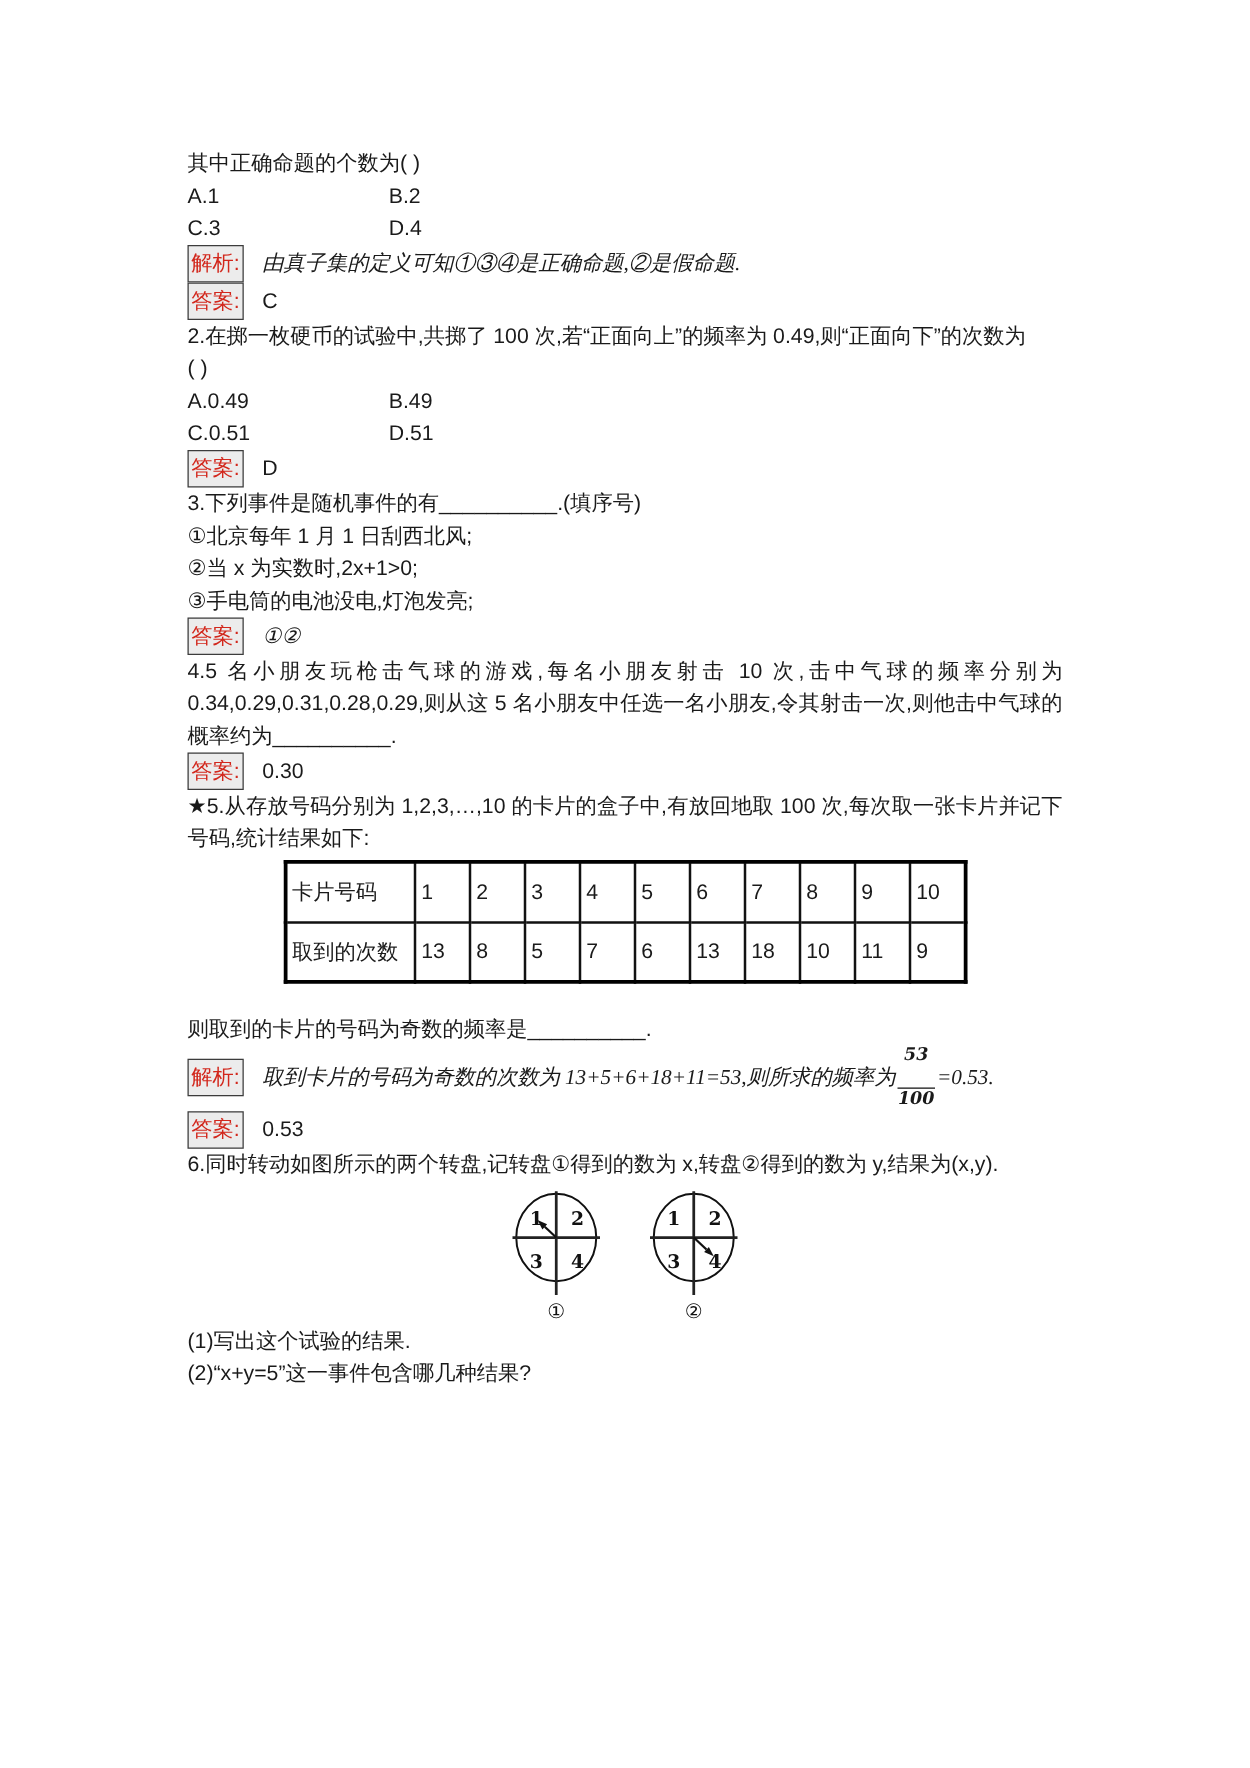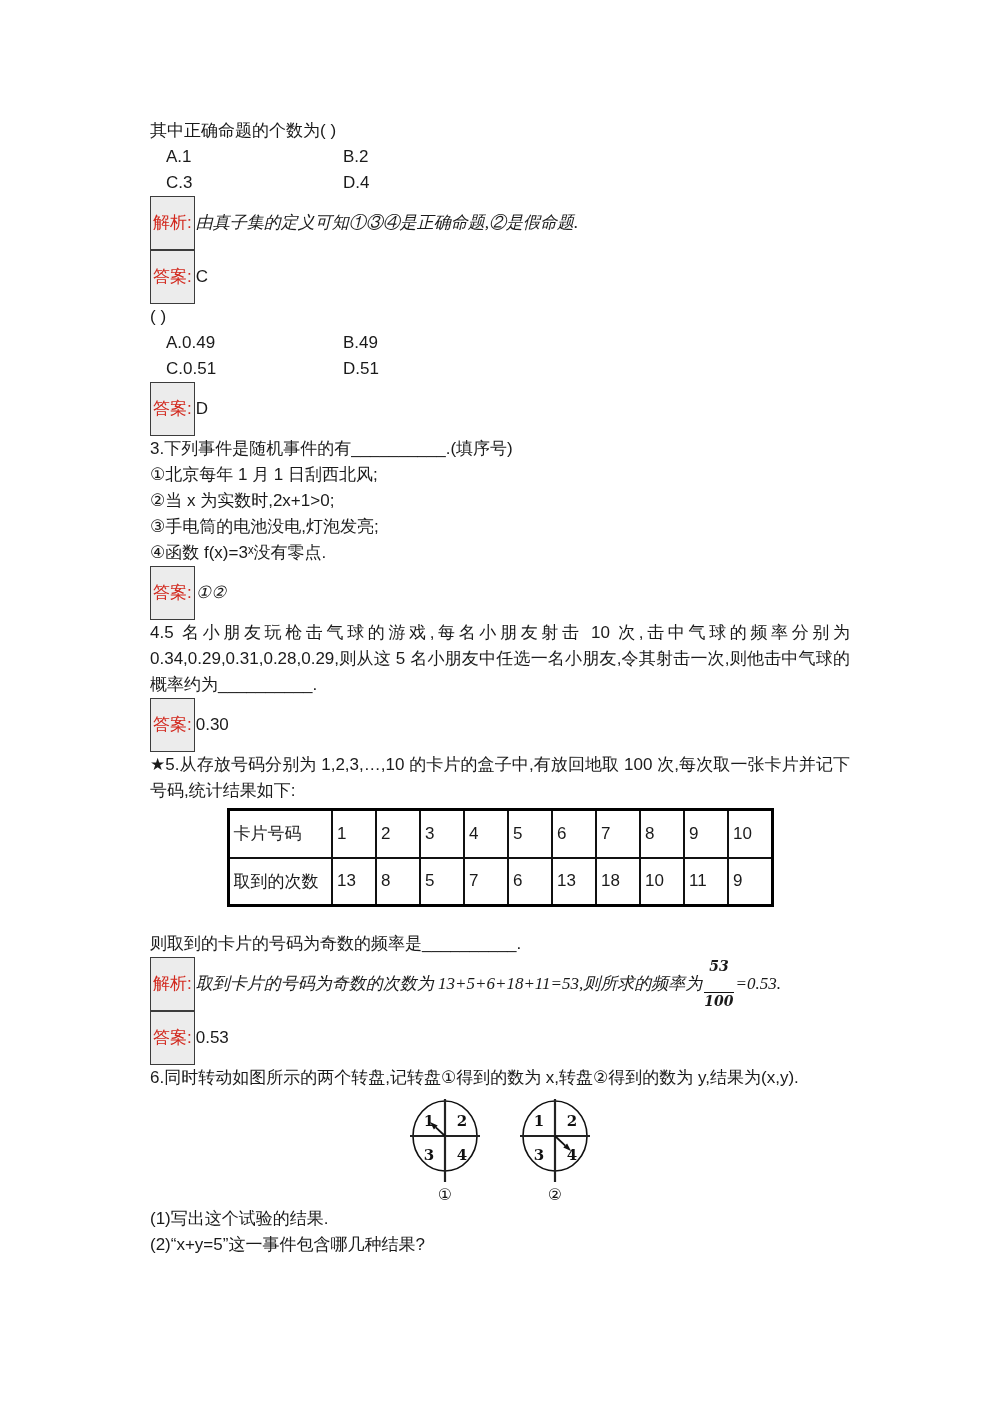--- a/index.html
+++ b/index.html
@@ -5,25 +5,25 @@
   * { margin:0; padding:0; box-sizing:border-box; }
   html,body { background:#ffffff; }
   body {
     width:1000px; height:1414px; overflow:hidden;
     font-family:"Liberation Sans","DejaVu Sans",sans-serif;
     color:#1a1a1a;
   }
   .page { padding:118px 150px 0 150px; }
   .line { font-size:17px; line-height:26px; text-align:justify; }
   .opts { display:flex; font-size:17px; line-height:26px; }
-  .opts .opt { width:161px;margin-left:16px; }
+  .opts .opt { width:161px; }
   .tagbox {
     display:inline-block; color:#d2271c; background:#ececec;
-    border:1px solid #3c3c3c; line-height:20px; padding:16px 2px;
-    margin-right:1px; font-size:17px; font-style:normal;
+    border:1px solid #3c3c3c; line-height:20px; padding:4px 2px;
+    margin-right:15px; font-size:17px; font-style:normal;
     font-family:"Liberation Sans","DejaVu Sans",sans-serif;
   }
   .kai { font-family:Liberation Serif, serif; font-style:italic; }
   .ans { font-size:17px; }
   table.cards {
     border-collapse:collapse; margin:4px auto 24px auto;
     border:3px solid #000;
   }
   table.cards td {
     border:2px solid #111; height:48px; font-size:17px;
@@ -54,36 +54,36 @@
     <span class="opt">A.1</span>
     <span class="opt">B.2</span>
   </div>
   <div class="opts">
     <span class="opt">C.3</span>
     <span class="opt">D.4</span>
   </div>
   <p class="line"><span class="tagbox">解析:</span><span class="kai">由真子集的定义可知①③④是正确命题,②是假命题.</span></p>
   <p class="line"><span class="tagbox">答案:</span><span class="ans">C</span></p>
 
+  <p class="line">2.在掷一枚硬币的试验中,共掷了 100 次,若“正面向上”的频率为 0.49,则“正面向下”的次数为</p>
   <p class="line">(      )</p>
   <div class="opts">
     <span class="opt">A.0.49</span>
     <span class="opt">B.49</span>
   </div>
   <div class="opts">
     <span class="opt">C.0.51</span>
     <span class="opt">D.51</span>
   </div>
   <p class="line"><span class="tagbox">答案:</span><span class="ans">D</span></p>
 
   <p class="line">3.下列事件是随机事件的有__________.(填序号)</p>
   <p class="line">①北京每年 1 月 1 日刮西北风;</p>
   <p class="line">②当 x 为实数时,2x+1&gt;0;</p>
   <p class="line">③手电筒的电池没电,灯泡发亮;</p>
-  <p class="line">④函数 f(x)=3ˣ没有零点.</p>
   <p class="line"><span class="tagbox">答案:</span><span class="ans kai">①②</span></p>
 
   <p class="line">4.5 名小朋友玩枪击气球的游戏,每名小朋友射击 10 次,击中气球的频率分别为0.34,0.29,0.31,0.28,0.29,则从这 5 名小朋友中任选一名小朋友,令其射击一次,则他击中气球的概率约为__________.</p>
   <p class="line"><span class="tagbox">答案:</span><span class="ans">0.30</span></p>
 
   <p class="line">★5.从存放号码分别为 1,2,3,…,10 的卡片的盒子中,有放回地取 100 次,每次取一张卡片并记下号码,统计结果如下:</p>
   <table class="cards">
     <tbody>
       <tr>
         <td class="hdrcol">卡片号码</td>

